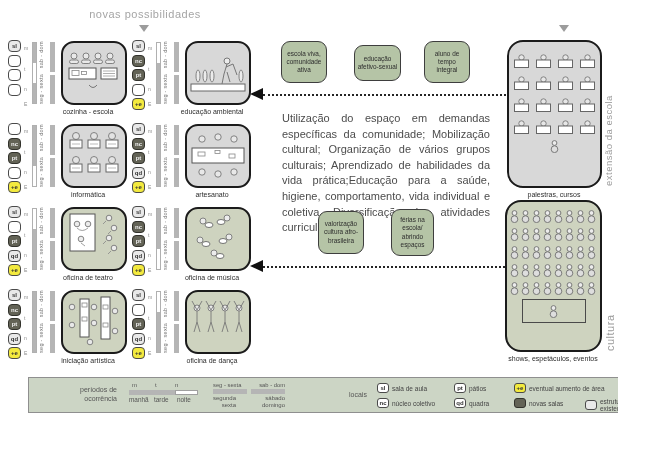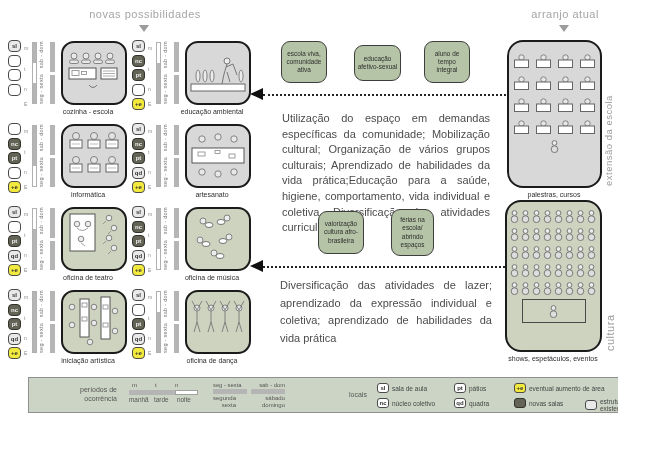--- a/index.html
+++ b/index.html
@@ -90,21 +90,20 @@
 
   svg{display:block}
 </style>
 </head>
 <body>
 
 <div class="canvas">
 
   <div class="hdr" style="left:70px;top:8px;width:150px">novas possibilidades</div>
   <div class="tri" style="left:139px;top:25px"></div>
-  <div class="hdr" style="left:505px;top:8px;width:120px">arranjo atual</div>
   <div class="tri" style="left:559px;top:25px"></div>
 
   <div class="tile" style="left:8px;top:40px">
     <div class="bcol">
       <i class="bdg b-light">sl</i>
       <i class="bdg b-empty"></i>
       <i class="bdg b-empty"></i>
       <i class="bdg b-empty"></i>
     </div>
     <div class="ticks">
@@ -475,21 +474,20 @@
 cultura afro-
 brasileira</div>
   <div class="co" style="left:391px;top:209px;width:43px;height:47px">férias na
 escola/
 abrindo
 espaços</div>
 
   <div class="dots" style="left:263px;top:266px;width:242px"></div>
   <div class="ahead" style="left:250px;top:260px"></div>
 
-  <div class="para" style="left:280px;top:277px;width:212px;line-height:1.6">Diversificação das atividades de lazer; aprendizado da expressão individual e coletiva; aprendizado de habilidades da vida prática</div>
 
   <div class="panel bg-gray" style="left:507px;top:40px;width:95px;height:148px">
     <div class="deskgrid">
       <span>
           <svg width="17" height="15" viewBox="0 0 17 15">
             <circle cx="8.5" cy="3.5" r="2.7" fill="#e7e7e7" stroke="#777" stroke-width=".9"></circle>
             <rect x="1.5" y="6" width="14" height="7.5" fill="#fff" stroke="#666"></rect>
           </svg>
         </span>
     <span>

